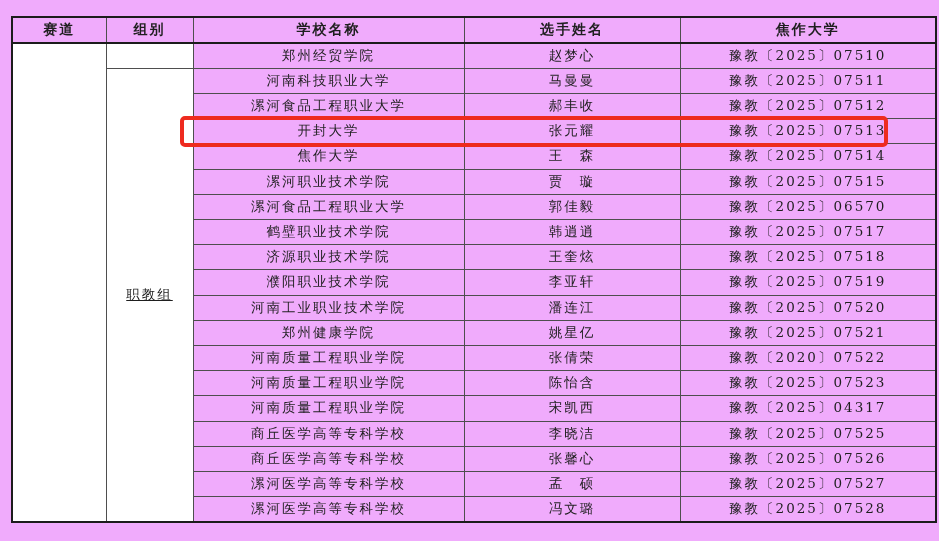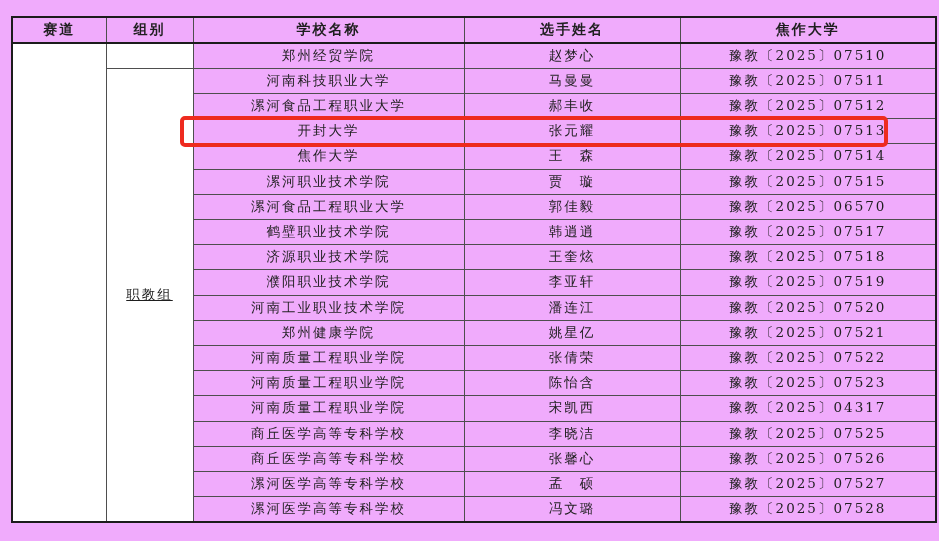--- a/index.html
+++ b/index.html
@@ -133,21 +133,21 @@
         <td class="cert-cell">豫教〔2025〕07520</td>
       </tr>
       <tr>
         <td>郑州健康学院</td>
         <td>姚星亿</td>
         <td class="cert-cell">豫教〔2025〕07521</td>
       </tr>
       <tr>
         <td>河南质量工程职业学院</td>
         <td>张倩荣</td>
-        <td class="cert-cell">豫教〔2025〕07522</td>
+        <td class="cert-cell">豫教〔2020〕07522</td>
       </tr>
       <tr>
         <td>河南质量工程职业学院</td>
         <td>陈怡含</td>
         <td class="cert-cell">豫教〔2025〕07523</td>
       </tr>
       <tr>
         <td>河南质量工程职业学院</td>
         <td>宋凯西</td>
         <td class="cert-cell">豫教〔2025〕04317</td>

